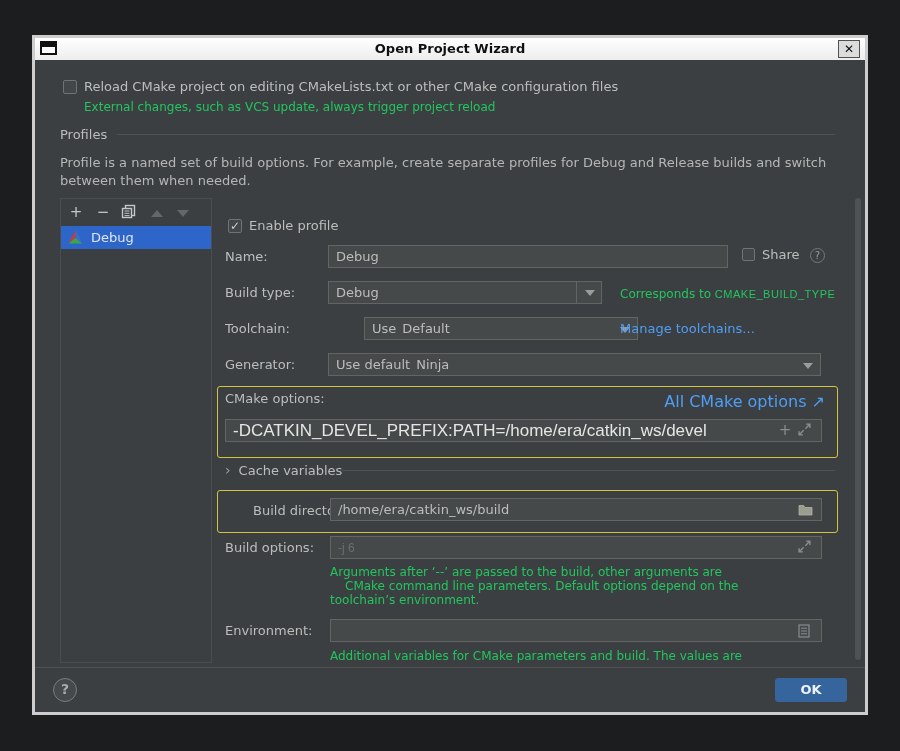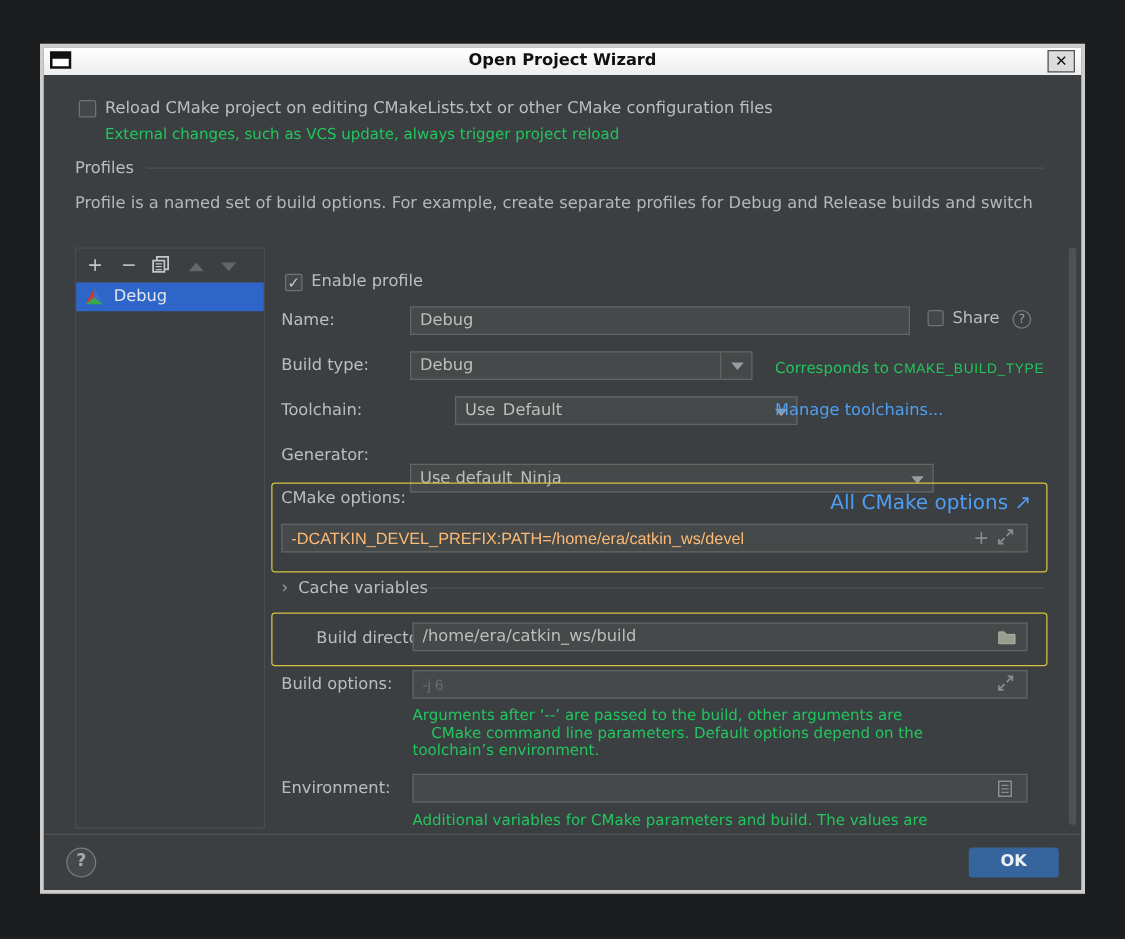--- a/index.html
+++ b/index.html
@@ -99,20 +99,21 @@
     <div class="close-btn">✕</div>
   </div>
 
   <div class="checkbox" style="left:28px;top:42px;"></div>
   <div class="lbl" style="left:49px;top:41px;">Reload CMake project on editing CMakeLists.txt or other CMake configuration files</div>
   <div class="small" style="left:49px;top:62px;">External changes, such as VCS update, always trigger project reload</div>
 
   <div class="lbl" style="left:25px;top:89px;">Profiles</div>
   <div class="hline" style="left:82px;top:96px;width:718px;"></div>
   <div class="lbl" style="left:25px;top:117px;color:#b6b6b6;">Profile is a named set of build options. For example, create separate profiles for Debug and Release builds and switch</div>
+  <div class="lbl" style="left:25px;top:135px;color:#b6b6b6;">between them when needed.</div>
 
   <div class="panel">
     <div class="tb-ic" style="left:7px;">+</div>
     <div class="tb-ic" style="left:34px;">−</div>
     <div class="tb-ic" style="left:60px;top:5px;">
       <svg width="15" height="15" viewBox="0 0 15 15">
         <rect x="4.5" y="1.5" width="9" height="10" fill="none" stroke="#c4c6c8" stroke-width="1.4"></rect>
         <rect x="1.5" y="4.5" width="9" height="9" fill="#3c3f41" stroke="#c4c6c8" stroke-width="1.4"></rect>
         <line x1="3.5" y1="7" x2="8.5" y2="7" stroke="#c4c6c8" stroke-width="1"></line>
         <line x1="3.5" y1="9.3" x2="8.5" y2="9.3" stroke="#c4c6c8" stroke-width="1"></line>
@@ -156,31 +157,31 @@
 
   <div class="lbl" style="left:190px;top:283px;">Toolchain:</div>
   <div class="field combo" style="left:293px;top:279px;width:274px;padding-right:24px;margin-left:36px;">
     <span class="val">Use</span>
     <span class="val muted" style="margin-left:6px;">Default</span>
     <div class="arrow"></div>
   </div>
   <div class="link" style="left:585px;top:283px;">Manage toolchains...</div>
 
   <div class="lbl" style="left:190px;top:319px;">Generator:</div>
-  <div class="field combo" style="left:293px;top:333px;width:419px;padding-right:28px;">
+  <div class="field combo" style="left:293px;top:315px;width:493px;padding-right:28px;">
     <span class="val">Use default</span>
     <span class="val muted" style="margin-left:6px;">Ninja</span>
     <div class="arrow"></div>
   </div>
 
   <div class="ybox" style="left:182px;top:348px;width:619px;height:70px;"></div>
   <div class="lbl" style="left:190px;top:353px;">CMake options:</div>
   <div class="link" style="right:40px;top:354px;font-size:16px;">All CMake options ↗</div>
   <div class="field" style="left:190px;top:381px;width:597px;padding-right:46px;">
-    <span class="val mono" style="font-size:13px;color:#fdba74;">-DCATKIN_DEVEL_PREFIX:PATH=/home/era/catkin_ws/devel</span>
+    <span class="val mono" style="font-size:17px;color:#e5e5e5;">-DCATKIN_DEVEL_PREFIX:PATH=/home/era/catkin_ws/devel</span>
     <div class="icon-btn plus-g" style="right:28px;">+</div>
     <div class="icon-btn" style="right:7px;">
       <svg width="13" height="13" viewBox="0 0 12 12">
         <path d="M7.5 1h3.5v3.5 M11 1 6.8 5.2 M4.5 11H1V7.5 M1 11l4.2-4.2" stroke="#8a8d90" stroke-width="1.3" fill="none"></path>
       </svg>
     </div>
   </div>
 
   <div class="lbl" style="left:190px;top:424px;">
     <span style="color:#9a9da0;font-size:14px;margin-right:8px;">›</span><span>Cache variables</span>

